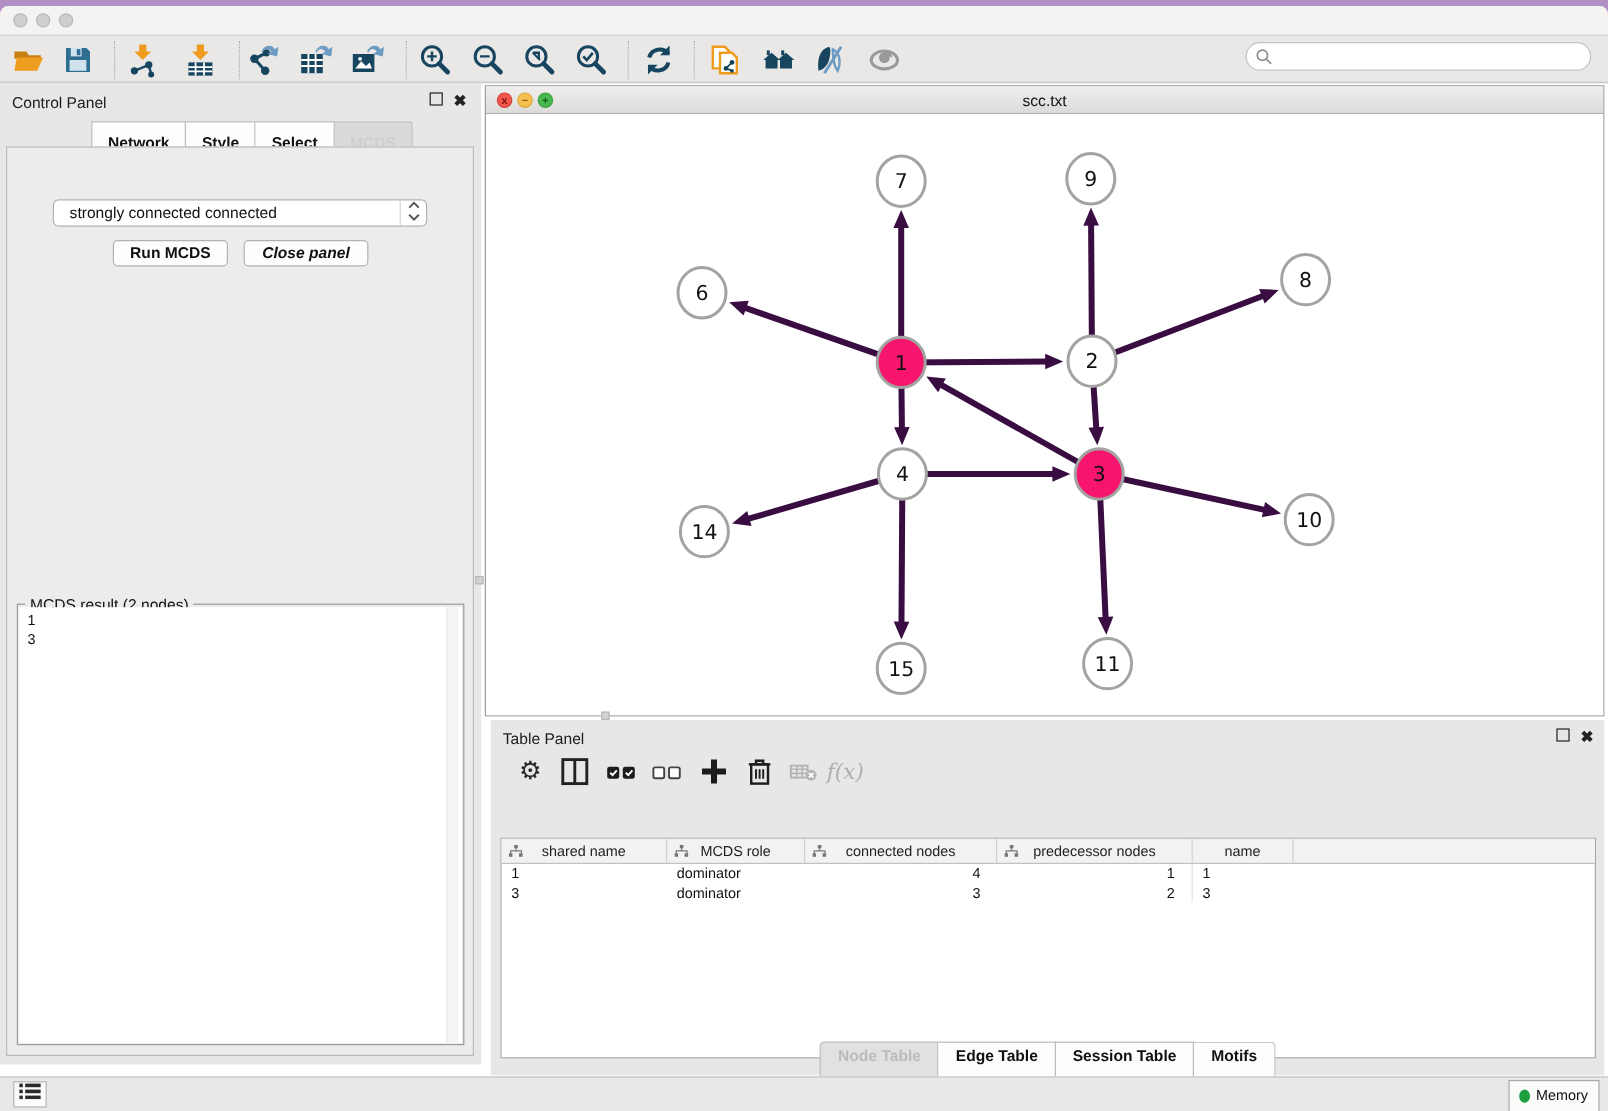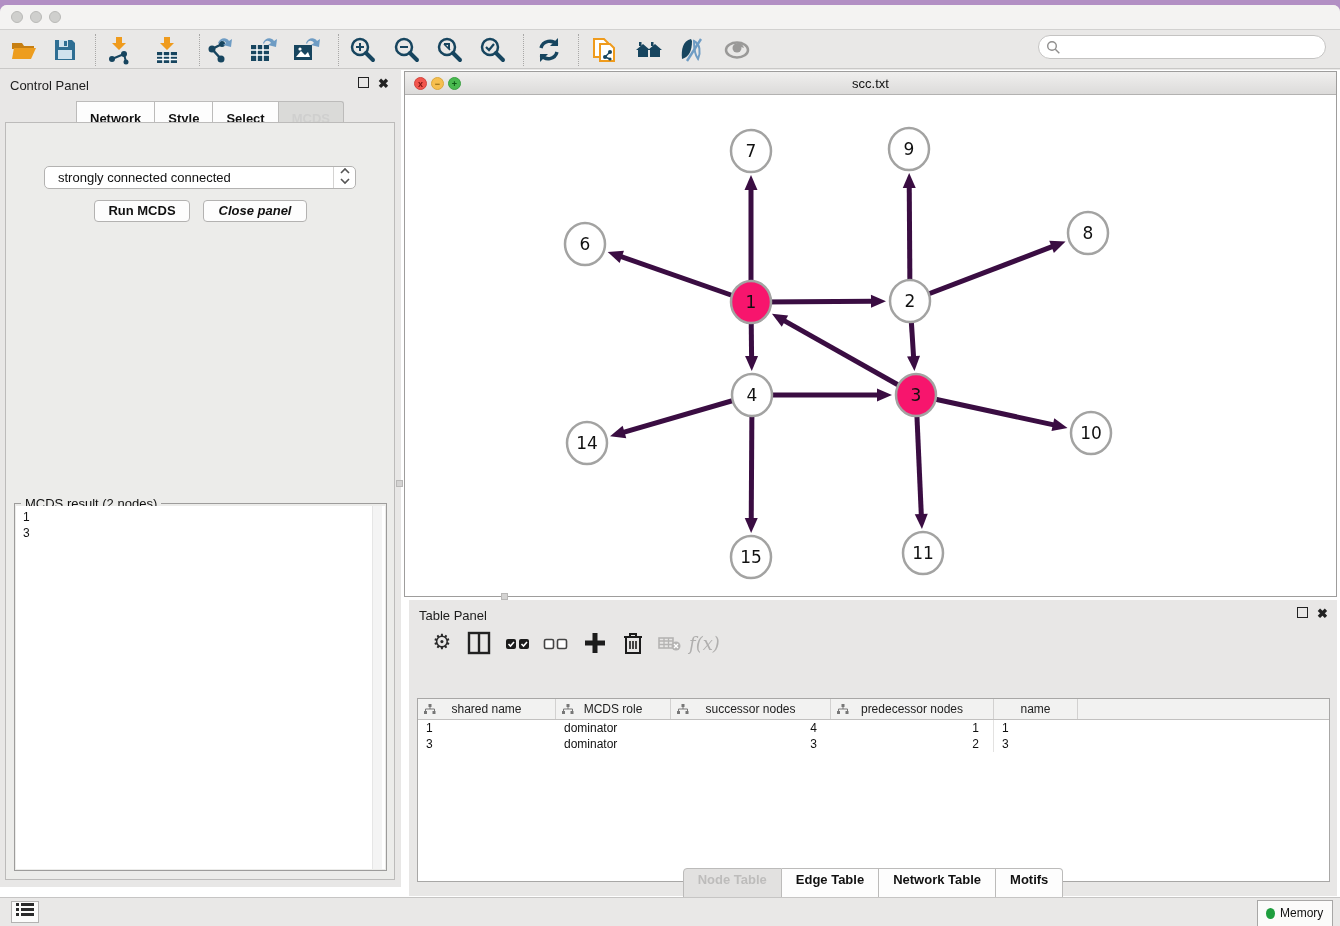--- a/index.html
+++ b/index.html
@@ -439,21 +439,21 @@
               </svg>
             <span>MCDS role</span>
           </div>
           <div class="nt-hcell c2">
             <svg width="12" height="11" viewBox="0 0 12 11">
                 <rect x="4.5" y="0" width="3" height="3" fill="#777"></rect>
                 <rect x="0" y="7" width="3" height="3" fill="#777"></rect>
                 <rect x="8.5" y="7" width="3" height="3" fill="#777"></rect>
                 <path d="M6 3v2M1.5 7V5h9v2" fill="none" stroke="#777" stroke-width="1"></path>
               </svg>
-            <span>successor nodes</span>
+            <span>connected nodes</span>
           </div>
           <div class="nt-hcell c3">
             <svg width="12" height="11" viewBox="0 0 12 11">
                 <rect x="4.5" y="0" width="3" height="3" fill="#777"></rect>
                 <rect x="0" y="7" width="3" height="3" fill="#777"></rect>
                 <rect x="8.5" y="7" width="3" height="3" fill="#777"></rect>
                 <path d="M6 3v2M1.5 7V5h9v2" fill="none" stroke="#777" stroke-width="1"></path>
               </svg>
             <span>predecessor nodes</span>
           </div>
@@ -476,21 +476,21 @@
               <div class="nt-cell ar c3 c3r">2</div>
               <div class="nt-cell al c4">3</div>
             </div>
           </div>
       </div>
 
       <div class="tp-tabs">
         <div class="tp-tabgroup">
           <div class="tp-tab first pressed">Node Table</div>
           <div class="tp-tab">Edge Table</div>
-          <div class="tp-tab">Network Table</div>
+          <div class="tp-tab">Session Table</div>
           <div class="tp-tab last">Motifs</div>
         </div>
       </div>
     </div>
   </div>
 
   <div class="statusbar">
     <div class="sb-left-btn">
       <svg width="18" height="14" viewBox="0 0 18 14">
           <rect x="0" y="1" width="3" height="3" fill="#2a2a2a"></rect>

